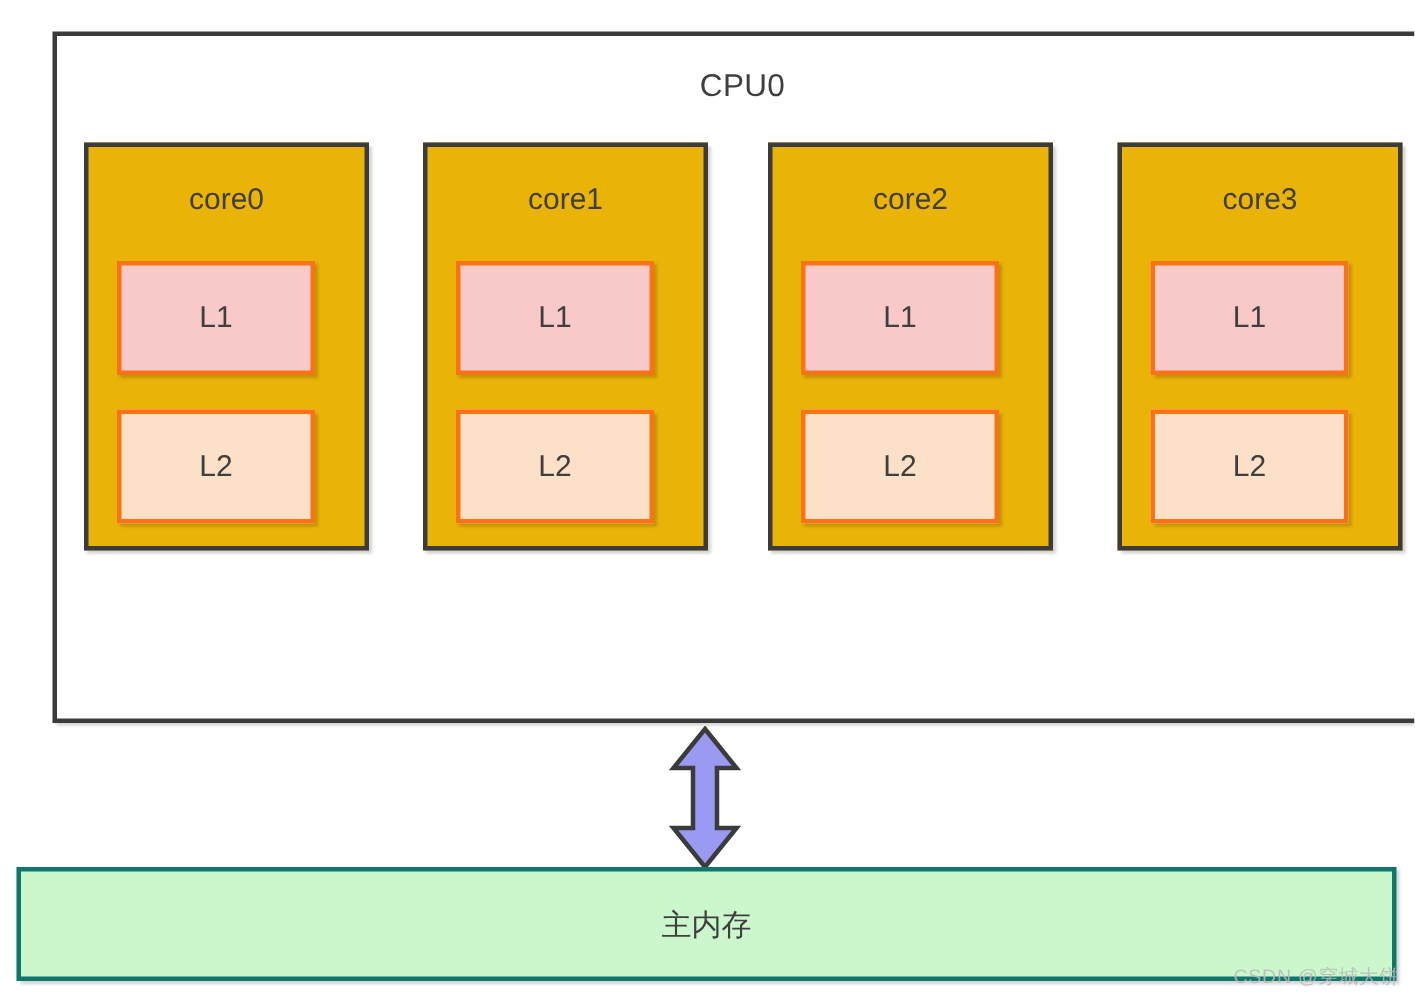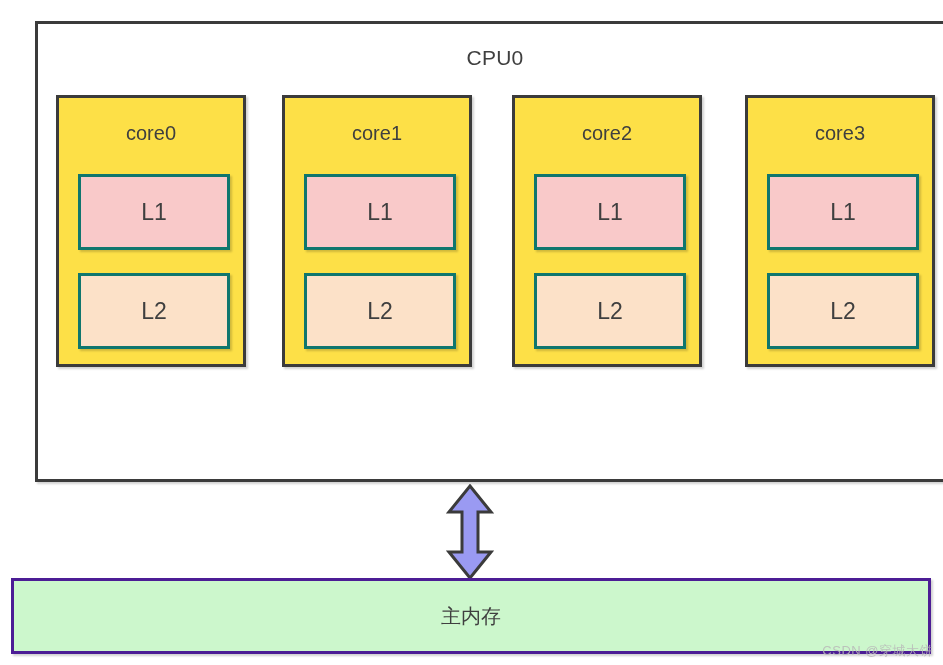--- a/index.html
+++ b/index.html
@@ -50,49 +50,49 @@
     width: 884px;
     height: 272px;
   }
   .core-box {
     position: absolute;
     top: 0;
     width: 190px;
     height: 272px;
     box-sizing: border-box;
     border: 3px solid #3b3b3b;
-    background: #fde047;
+    background: #eab308;
     box-shadow: 2px 2px 2px rgba(0,0,0,0.18);
   }
   .core-box.c0 { left: 0px; }
   .core-box.c1 { left: 226px; }
   .core-box.c2 { left: 456px; }
   .core-box.c3 { left: 689px; }
 
   .core-title {
     position: absolute;
     left: 0;
     top: 24px;
     width: 100%;
     text-align: center;
     font-size: 20px;
     color: #3f3f3f;
   }
 
   .cache-box {
     position: absolute;
     left: 19px;
-    width: 152px;
+    width: 132px;
     height: 76px;
     box-sizing: border-box;
-    border: 3px solid #0f766e;
+    border: 3px solid #f97316;
     display: flex;
     align-items: center;
     justify-content: center;
-    font-size: 23px;
+    font-size: 20px;
     color: #3f3f3f;
     box-shadow: 2px 2px 2px rgba(0,0,0,0.18);
   }
   .cache-box.l1 {
     top: 76px;
     background: #f9c9c9;
   }
   .cache-box.l2 {
     top: 175px;
     background: #fce1c8;
@@ -127,21 +127,21 @@
   .bus-arrow svg { display: block; }
 
   
   .memory-box {
     position: absolute;
     left: 11px;
     top: 578px;
     width: 920px;
     height: 76px;
     box-sizing: border-box;
-    border: 3px solid #4c1d95;
+    border: 3px solid #0f766e;
     background: #ccf7cc;
     display: flex;
     align-items: center;
     justify-content: center;
     font-size: 20px;
     color: #3f3f3f;
     box-shadow: 2px 2px 2px rgba(0,0,0,0.18);
   }
 
   

